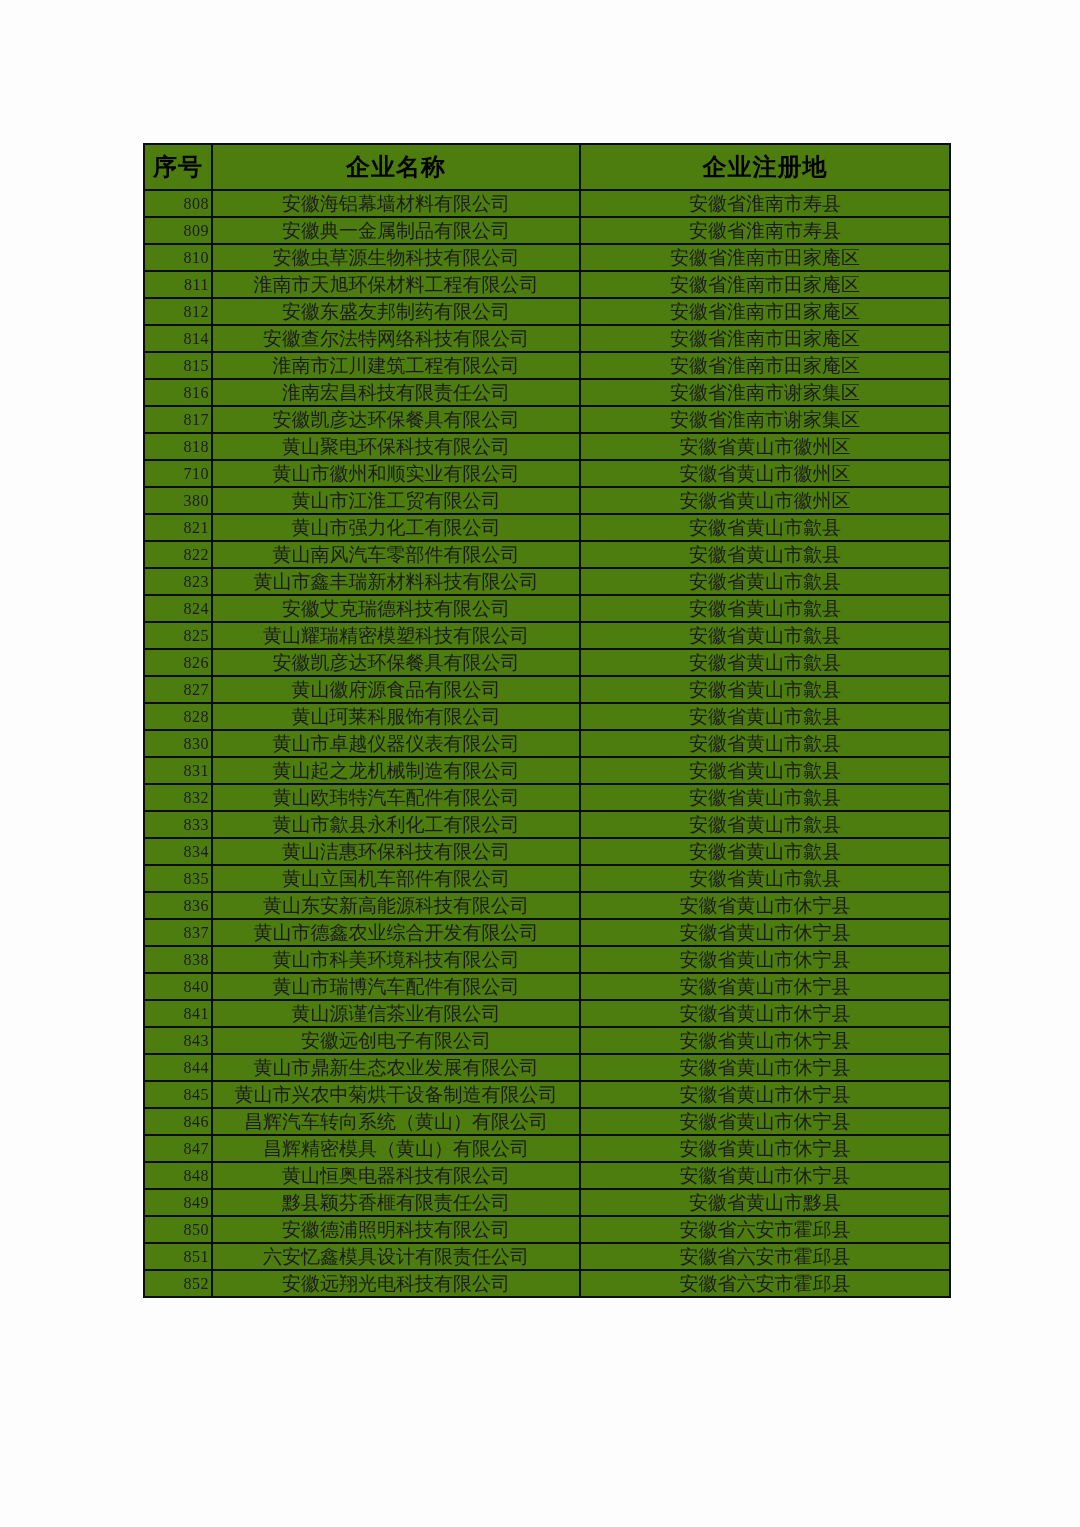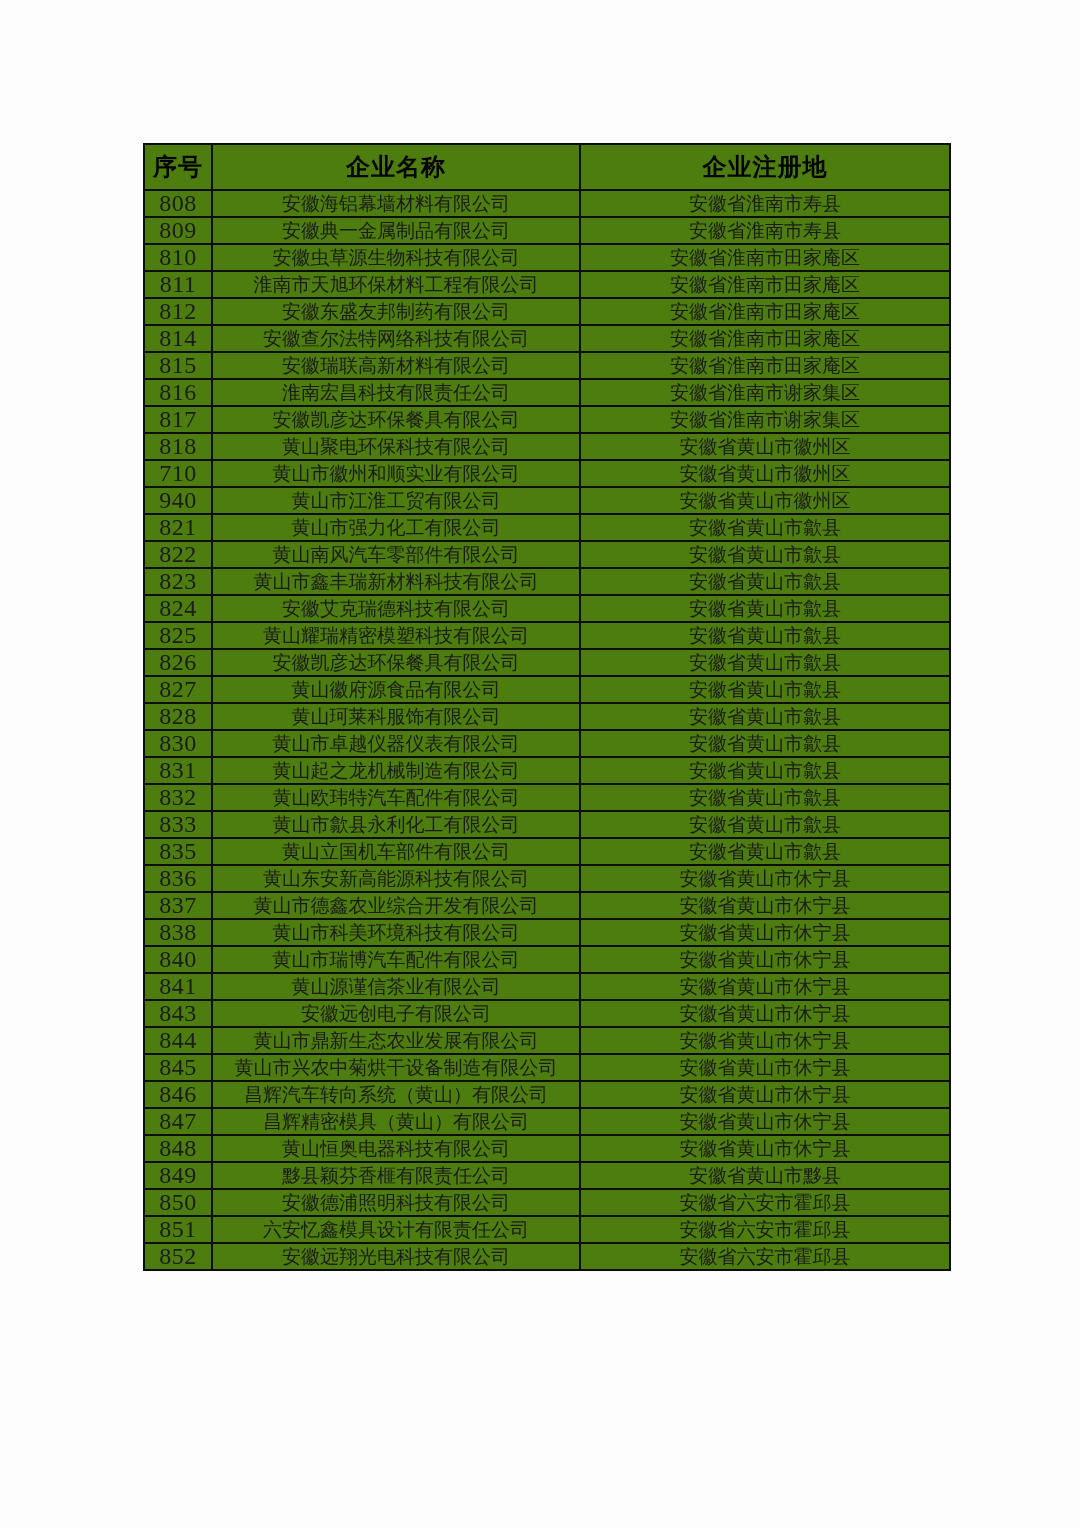--- a/index.html
+++ b/index.html
@@ -41,22 +41,23 @@
     color: #000000;
     letter-spacing: 1px;
   }
   td {
     height: 27px;
     font-size: 19px;
     line-height: 23px;
     padding: 0 2px;
   }
   td.no-cell {
-    font-size: 24px;
+    font-size: 16px;
     letter-spacing: 0.5px;
+    text-align: right;
   }
 </style>
 </head>
 <body>
 
 <div class="page">
   <table class="company-table">
     <colgroup>
       <col class="c-no">
       <col class="c-name">
@@ -95,21 +96,21 @@
           <td class="name-cell">安徽东盛友邦制药有限公司</td>
           <td class="loc-cell">安徽省淮南市田家庵区</td>
         </tr>
         <tr>
           <td class="no-cell">814</td>
           <td class="name-cell">安徽查尔法特网络科技有限公司</td>
           <td class="loc-cell">安徽省淮南市田家庵区</td>
         </tr>
         <tr>
           <td class="no-cell">815</td>
-          <td class="name-cell">安徽瑞联高新材料有限公司</td>
+          <td class="name-cell">淮南市江川建筑工程有限公司</td>
           <td class="loc-cell">安徽省淮南市田家庵区</td>
         </tr>
         <tr>
           <td class="no-cell">816</td>
           <td class="name-cell">淮南宏昌科技有限责任公司</td>
           <td class="loc-cell">安徽省淮南市谢家集区</td>
         </tr>
         <tr>
           <td class="no-cell">817</td>
           <td class="name-cell">安徽凯彦达环保餐具有限公司</td>
@@ -119,21 +120,21 @@
           <td class="no-cell">818</td>
           <td class="name-cell">黄山聚电环保科技有限公司</td>
           <td class="loc-cell">安徽省黄山市徽州区</td>
         </tr>
         <tr>
           <td class="no-cell">710</td>
           <td class="name-cell">黄山市徽州和顺实业有限公司</td>
           <td class="loc-cell">安徽省黄山市徽州区</td>
         </tr>
         <tr>
-          <td class="no-cell">940</td>
+          <td class="no-cell">380</td>
           <td class="name-cell">黄山市江淮工贸有限公司</td>
           <td class="loc-cell">安徽省黄山市徽州区</td>
         </tr>
         <tr>
           <td class="no-cell">821</td>
           <td class="name-cell">黄山市强力化工有限公司</td>
           <td class="loc-cell">安徽省黄山市歙县</td>
         </tr>
         <tr>
           <td class="no-cell">822</td>
@@ -181,20 +182,25 @@
           <td class="loc-cell">安徽省黄山市歙县</td>
         </tr>
         <tr>
           <td class="no-cell">832</td>
           <td class="name-cell">黄山欧玮特汽车配件有限公司</td>
           <td class="loc-cell">安徽省黄山市歙县</td>
         </tr>
         <tr>
           <td class="no-cell">833</td>
           <td class="name-cell">黄山市歙县永利化工有限公司</td>
+          <td class="loc-cell">安徽省黄山市歙县</td>
+        </tr>
+        <tr>
+          <td class="no-cell">834</td>
+          <td class="name-cell">黄山洁惠环保科技有限公司</td>
           <td class="loc-cell">安徽省黄山市歙县</td>
         </tr>
         <tr>
           <td class="no-cell">835</td>
           <td class="name-cell">黄山立国机车部件有限公司</td>
           <td class="loc-cell">安徽省黄山市歙县</td>
         </tr>
         <tr>
           <td class="no-cell">836</td>
           <td class="name-cell">黄山东安新高能源科技有限公司</td>

